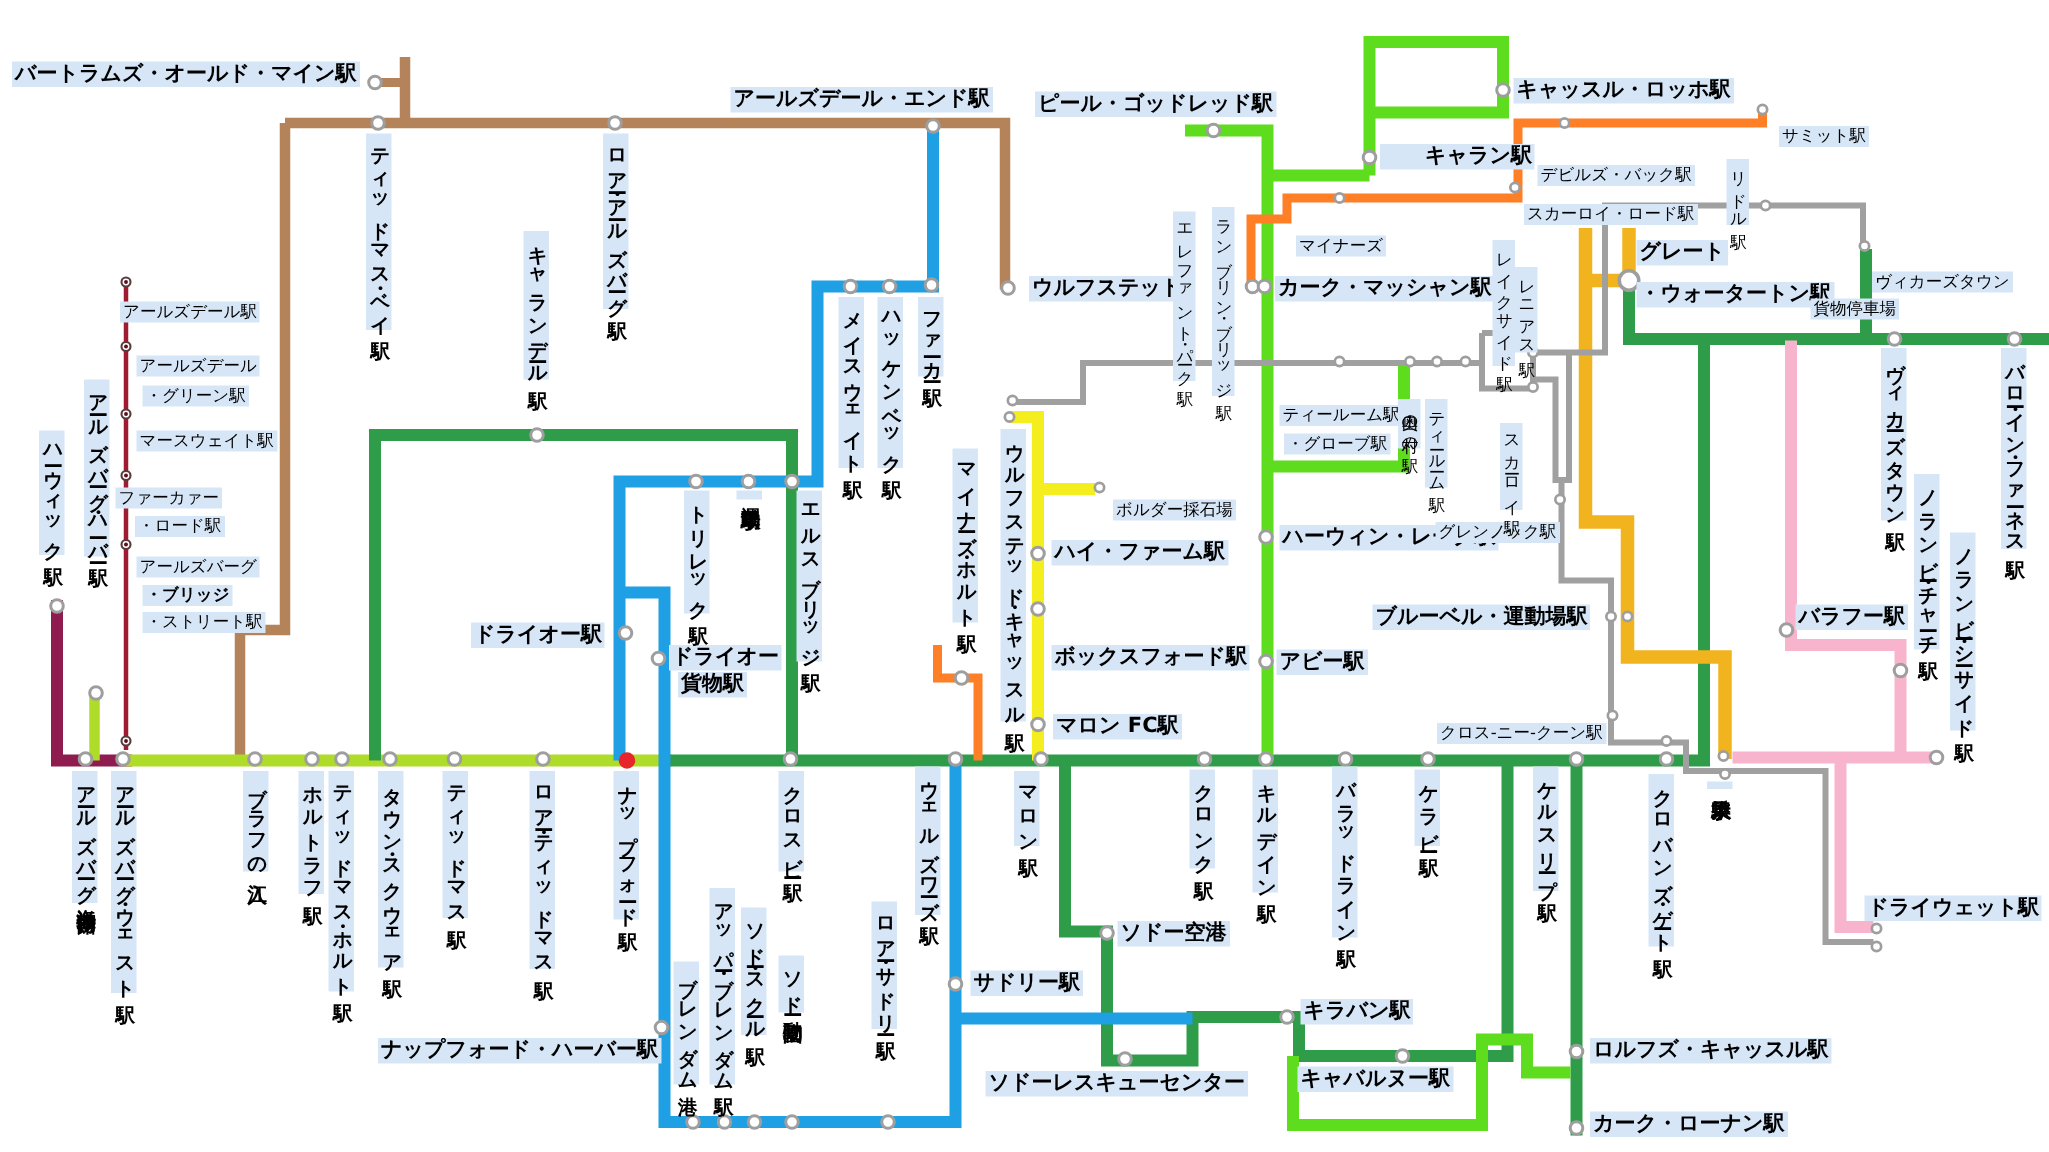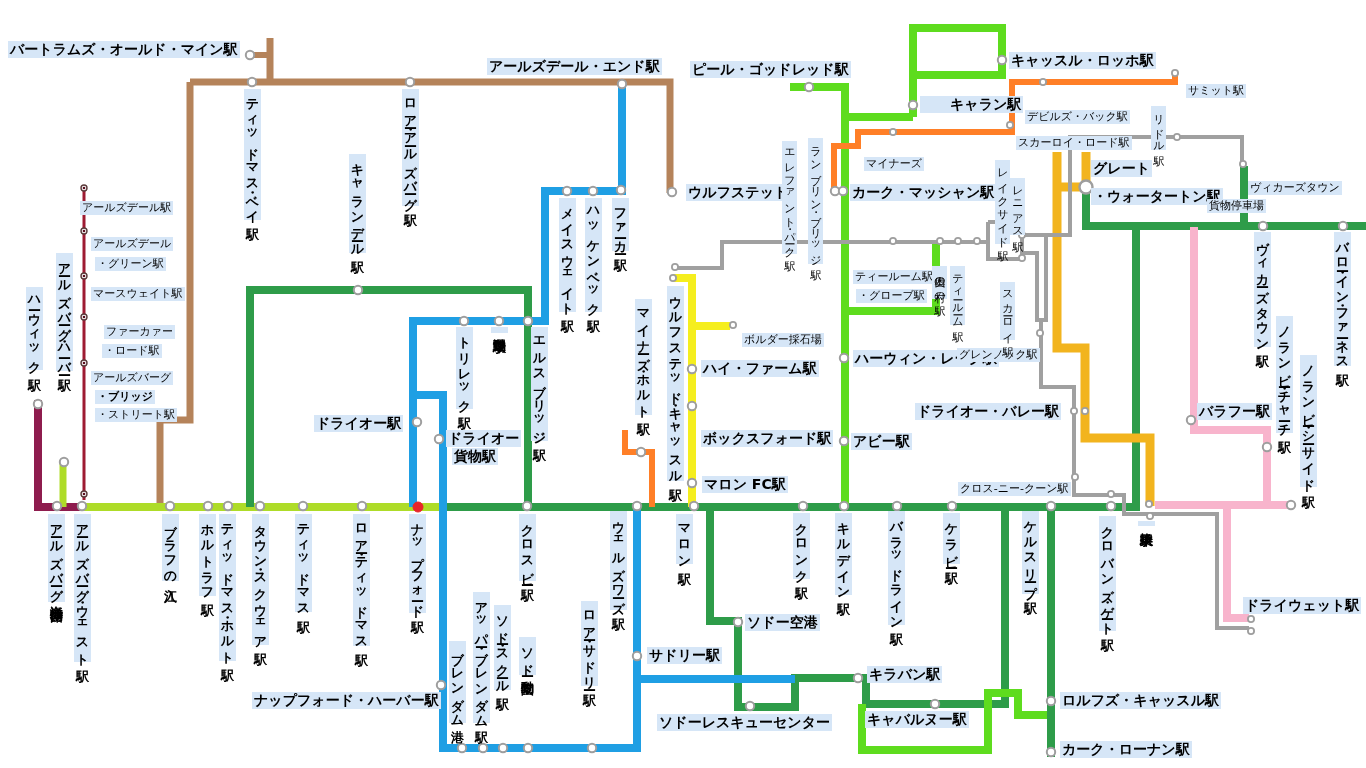--- a/index.html
+++ b/index.html
@@ -173,21 +173,21 @@
       <div class="lbl l" style="left: 690px; top: 61px;">ピール・ゴッドレッド駅</div>
       <div class="lbl l" style="left: 1009px; top: 52px;">キャッスル・ロッホ駅</div>
       <div class="lbl l" style="left: 920px; top: 96px; padding-left: 30px;">キャラン駅</div>
       <div class="lbl l" style="left: 850px; top: 184px;">カーク・マッシャン駅</div>
       <div class="lbl l" style="left: 1091px; top: 160px;">グレート</div>
       <div class="lbl l" style="left: 1091px; top: 188px;">・ウォータートン駅</div>
       <div class="lbl l" style="left: 853px; top: 350px;">ハーウィン・レーク駅</div>
       <div class="lbl l" style="left: 701px; top: 360px;">ハイ・ファーム駅</div>
       <div class="lbl l" style="left: 701px; top: 396px; margin-top: 34px;">ボックスフォード駅</div>
       <div class="lbl l" style="left: 851px; top: 433px;">アビー駅</div>
-      <div class="lbl l" style="left: 915px; top: 403px;">ドライオー・バレー駅</div>
+      <div class="lbl l" style="left: 915px; top: 403px;">ブルーベル・運動場駅</div>
       <div class="lbl l" style="left: 702px; top: 476px;">マロン FC駅</div>
       <div class="lbl l" style="left: 314px; top: 415px;">ドライオー駅</div>
       <div class="lbl l" style="left: 446px; top: 430px;">ドライオー</div>
       <div class="lbl l" style="left: 452px; top: 448px;">貨物駅</div>
       <div class="lbl l" style="left: 1197px; top: 403px;">バラフー駅</div>
       <div class="lbl l" style="left: 1243px; top: 597px;">ドライウェット駅</div>
       <div class="lbl l" style="left: 1060px; top: 692px;">ロルフズ・キャッスル駅</div>
       <div class="lbl l" style="left: 1060px; top: 741px;">カーク・ローナン駅</div>
       <div class="lbl l" style="left: 867px; top: 666px;">キラバン駅</div>
       <div class="lbl l" style="left: 865px; top: 711px;">キャバルヌー駅</div>
@@ -196,22 +196,22 @@
       <div class="lbl l" style="left: 647px; top: 647px;">サドリー駅</div>
       <div class="lbl l" style="left: 252px; top: 692px;">ナップフォード・ハーバー駅</div>
       <div class="lbl s" style="left: 1186px; top: 64px;">サミット駅</div>
       <div class="lbl s" style="left: 1025px; top: 90px;">デビルズ・バック駅</div>
       <div class="lbl s" style="left: 1016px; top: 116px;">スカーロイ・ロード駅</div>
       <div class="lbl s" style="left: 864px; top: 137px;">マイナーズ</div>
       <div class="lbl s" style="left: 80px; top: 181px;">アールズデール駅</div>
       <div class="lbl s" style="left: 91px; top: 217px;">アールズデール</div>
       <div class="lbl s" style="left: 95px; top: 237px;">・グリーン駅</div>
       <div class="lbl s" style="left: 91px; top: 267px;">マースウェイト駅</div>
-      <div class="lbl s" style="left: 104px; top: 305px; text-align: center;">ファーカァー</div>
-      <div class="lbl s" style="left: 102px; top: 324px;">・ロード駅</div>
+      <div class="lbl s" style="left: 77px; top: 305px; text-align: center;">ファーカァー</div>
+      <div class="lbl s" style="left: 90px; top: 324px;">・ロード駅</div>
       <div class="lbl s" style="left: 91px; top: 351px;">アールズバーグ</div>
       <div class="lbl s" style="left: 95px; top: 370px; font-weight: bold;">・ブリッジ</div>
       <div class="lbl s" style="left: 95px; top: 388px;">・ストリート駅</div>
       <div class="lbl s" style="left: 853px; top: 250px;">ティールーム駅</div>
       <div class="lbl s" style="left: 856px; top: 269px;">・グローブ駅</div>
       <div class="lbl s" style="left: 742px; top: 313px;">ボルダー採石場</div>
       <div class="lbl s" style="left: 957px; top: 328px;">グレンノック駅</div>
       <div class="lbl s" style="left: 958px; top: 462px;">クロス-ニー-クーン駅</div>
       <div class="lbl s" style="left: 1248px; top: 161px;">ヴィカーズタウン</div>
       <div class="lbl s" style="left: 1207px; top: 179px;">貨物停車場</div>

